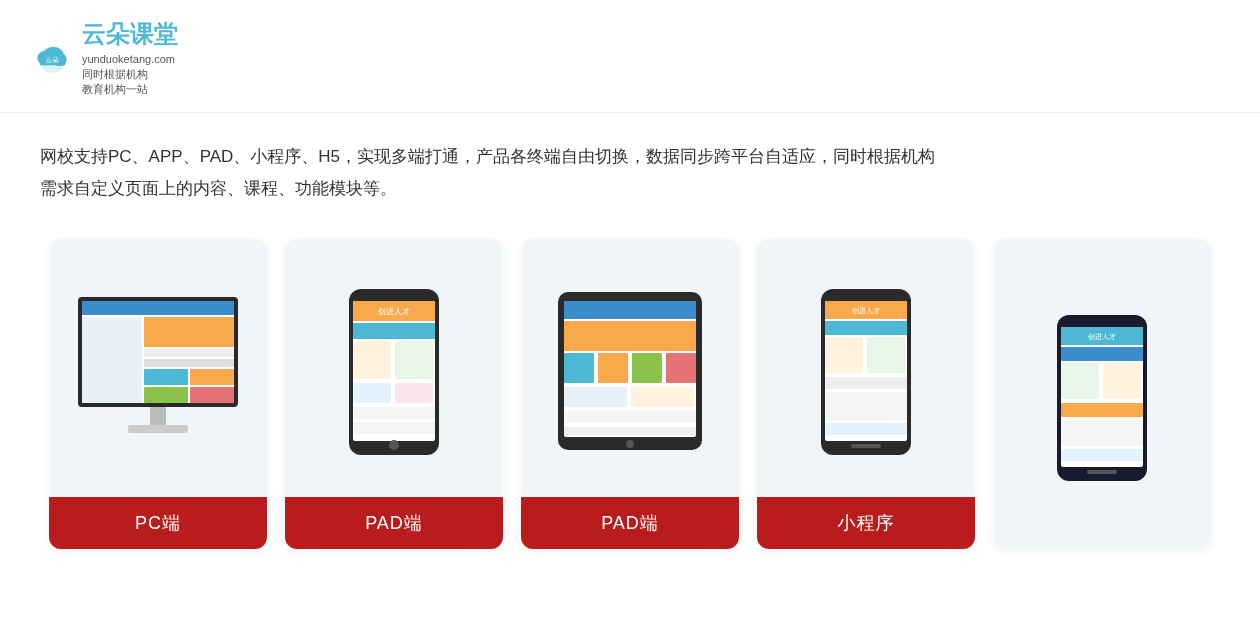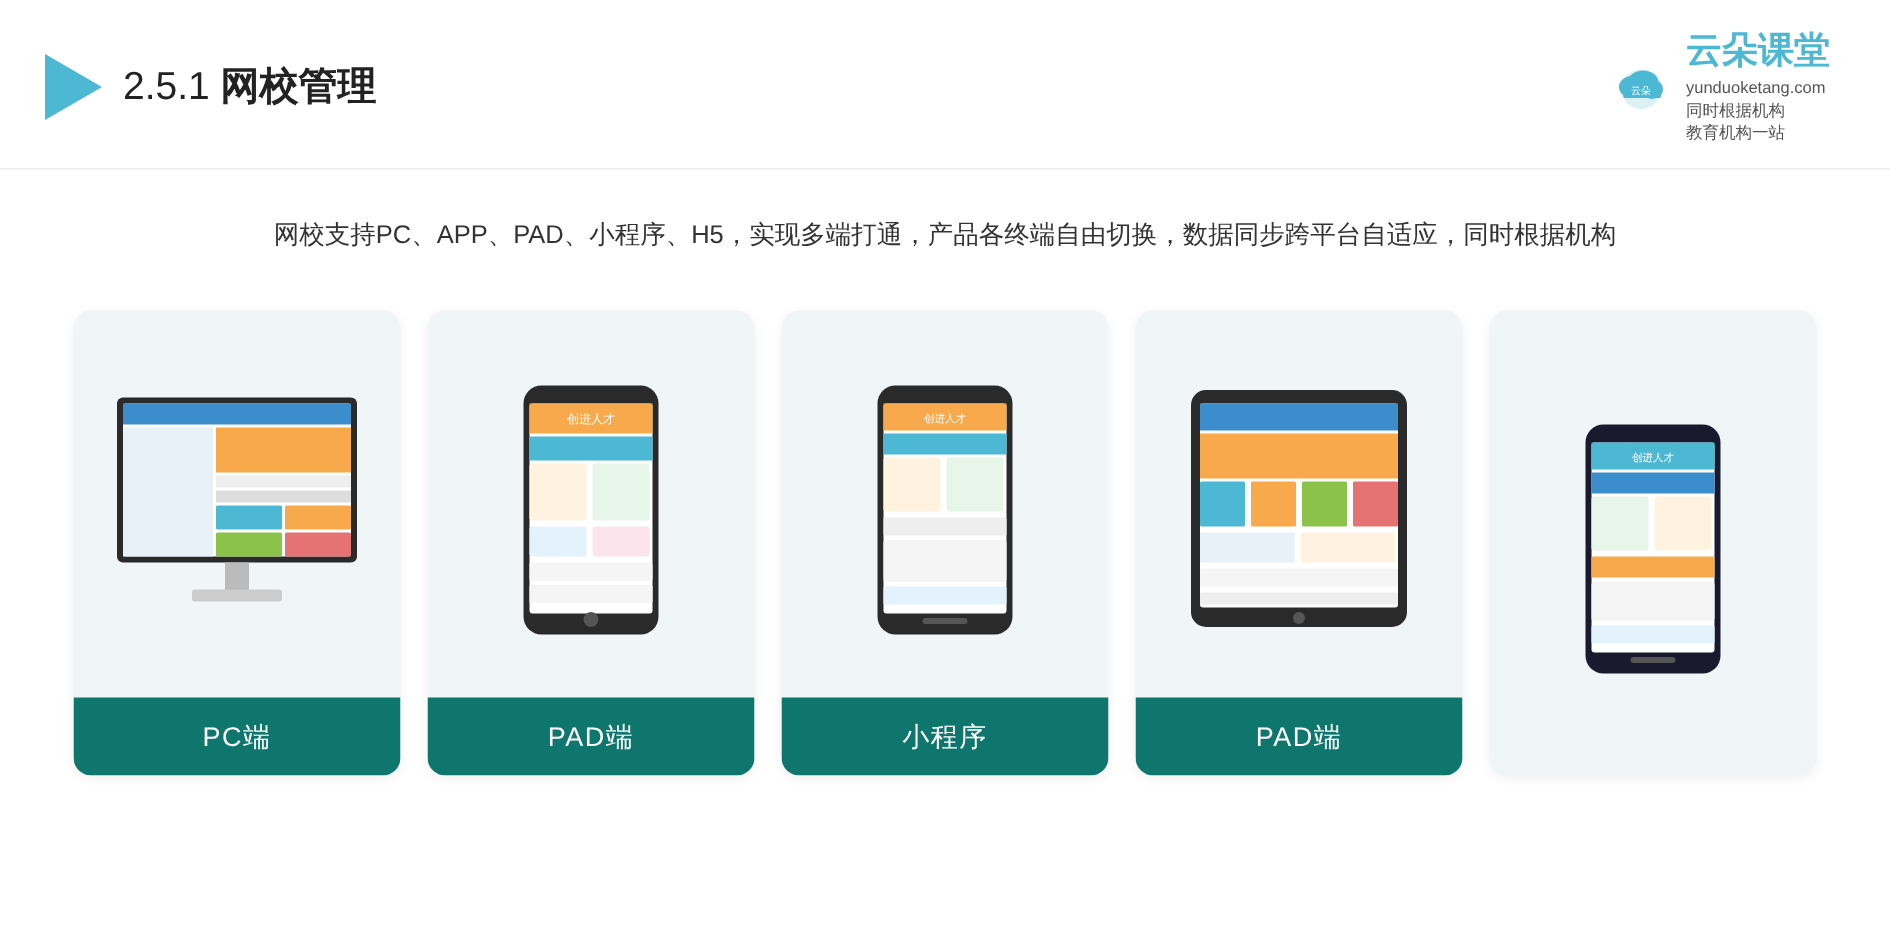--- a/index.html
+++ b/index.html
@@ -76,21 +76,20 @@
       font-weight: 700;
       font-family: cursive;
     }
 
     
     .description {
       padding: 28px 40px 10px 40px;
       font-size: 17px;
       color: #333;
       line-height: 1.9;
-      text-align: center;
     }
 
     
     .cards-section {
       padding: 24px 30px 30px 30px;
       display: flex;
       gap: 18px;
       justify-content: center;
     }
 
@@ -110,42 +109,36 @@
       flex: 1;
       display: flex;
       align-items: center;
       justify-content: center;
       padding: 24px 16px 16px 16px;
       min-height: 210px;
     }
 
     .device-label-bar {
       width: 100%;
-      background: #0f766e;
+      background: #b91c1c;
       color: #fff;
       text-align: center;
       padding: 14px 0;
       font-size: 18px;
       font-weight: 500;
       letter-spacing: 1px;
     }
 
   </style>
 </head>
 <body>
 
 <div class="page-container">
 
   <div class="header">
-    <div class="header-left">
-      <div class="logo-triangle"></div>
-      <h1 class="header-title">
-        <span>2.5.1 </span><strong>网校管理</strong>
-      </h1>
-    </div>
     <div class="brand-logo">
 
       <svg class="brand-icon" viewBox="0 0 60 60" xmlns="http://www.w3.org/2000/svg">
         <circle cx="30" cy="32" r="18" fill="#4db8d4" opacity="0.2"></circle>
         <ellipse cx="22" cy="30" rx="12" ry="10" fill="#4db8d4"></ellipse>
         <ellipse cx="32" cy="26" rx="14" ry="11" fill="#4db8d4"></ellipse>
         <ellipse cx="40" cy="32" rx="10" ry="9" fill="#4db8d4"></ellipse>
         <rect x="14" y="30" width="34" height="10" fill="#4db8d4" rx="1"></rect>
         <text x="30" y="36" text-anchor="middle" fill="white" font-size="9" font-family="sans-serif">云朵</text>
       </svg>
@@ -155,20 +148,21 @@
         <span>
           <span>同时根据机构</span><br><span>教育机构一站</span>
         </span>
       </div>
     </div>
   </div>
 
   <div class="description">
     <p>
       <span>网校支持PC、APP、PAD、小程序、H5，实现多端打通，产品各终端自由切换，数据同步跨平台自适应，同时根据机构</span><br>
+      <span>需求自定义页面上的内容、课程、功能模块等。</span>
     </p>
   </div>
 
   <div class="cards-section">
 
     <div class="device-card">
       <div class="device-image-area">
         <svg width="180" height="160" viewBox="0 0 180 160">
 
           <rect x="10" y="5" width="160" height="110" rx="4" ry="4" fill="#2a2a2a"></rect>
@@ -207,44 +201,20 @@
           <rect x="51" y="54" width="38" height="38" fill="#e8f5e9" rx="2"></rect>
           <rect x="9" y="96" width="38" height="20" fill="#e3f2fd" rx="2"></rect>
           <rect x="51" y="96" width="38" height="20" fill="#fce4ec" rx="2"></rect>
           <rect x="9" y="120" width="82" height="12" fill="#f5f5f5" rx="1"></rect>
           <rect x="9" y="135" width="82" height="12" fill="#f5f5f5" rx="1"></rect>
 
           <circle cx="50" cy="158" r="5" fill="#555"></circle>
         </svg>
       </div>
       <div class="device-label-bar">PAD端</div>
-    </div>
-
-    <div class="device-card">
-      <div class="device-image-area">
-        <svg width="100" height="170" viewBox="0 0 100 170">
-
-          <rect x="5" y="2" width="90" height="166" rx="12" ry="12" fill="#2a2a2a"></rect>
-          <rect x="9" y="14" width="82" height="140" rx="2" ry="2" fill="#fff"></rect>
-
-          <rect x="32" y="5" width="36" height="8" rx="4" fill="#2a2a2a"></rect>
-
-          <rect x="9" y="14" width="82" height="18" fill="#f7a94b"></rect>
-          <text x="50" y="26" text-anchor="middle" fill="white" font-size="7" font-family="sans-serif">创进人才</text>
-          <rect x="9" y="34" width="82" height="14" fill="#4db8d4"></rect>
-          <rect x="9" y="50" width="38" height="36" fill="#fff3e0" rx="2"></rect>
-          <rect x="51" y="50" width="38" height="36" fill="#e8f5e9" rx="2"></rect>
-          <rect x="9" y="90" width="82" height="12" fill="#eee" rx="1"></rect>
-          <rect x="9" y="105" width="82" height="28" fill="#f5f5f5" rx="2"></rect>
-          <rect x="9" y="136" width="82" height="12" fill="#e3f2fd" rx="1"></rect>
-
-          <rect x="35" y="157" width="30" height="4" rx="2" fill="#555"></rect>
-        </svg>
-      </div>
-      <div class="device-label-bar">小程序</div>
     </div>
 
     <div class="device-card">
       <div class="device-image-area">
         <svg width="160" height="170" viewBox="0 0 160 170">
 
           <rect x="8" y="5" width="144" height="158" rx="10" ry="10" fill="#2a2a2a"></rect>
           <rect x="14" y="14" width="132" height="136" rx="2" ry="2" fill="#fff"></rect>
 
           <circle cx="80" cy="157" r="4" fill="#555"></circle>
@@ -261,20 +231,44 @@
           <rect x="14" y="140" width="132" height="8" fill="#eee" rx="1"></rect>
         </svg>
       </div>
       <div class="device-label-bar">PAD端</div>
     </div>
 
     <div class="device-card">
       <div class="device-image-area">
         <svg width="100" height="170" viewBox="0 0 100 170">
 
+          <rect x="5" y="2" width="90" height="166" rx="12" ry="12" fill="#2a2a2a"></rect>
+          <rect x="9" y="14" width="82" height="140" rx="2" ry="2" fill="#fff"></rect>
+
+          <rect x="32" y="5" width="36" height="8" rx="4" fill="#2a2a2a"></rect>
+
+          <rect x="9" y="14" width="82" height="18" fill="#f7a94b"></rect>
+          <text x="50" y="26" text-anchor="middle" fill="white" font-size="7" font-family="sans-serif">创进人才</text>
+          <rect x="9" y="34" width="82" height="14" fill="#4db8d4"></rect>
+          <rect x="9" y="50" width="38" height="36" fill="#fff3e0" rx="2"></rect>
+          <rect x="51" y="50" width="38" height="36" fill="#e8f5e9" rx="2"></rect>
+          <rect x="9" y="90" width="82" height="12" fill="#eee" rx="1"></rect>
+          <rect x="9" y="105" width="82" height="28" fill="#f5f5f5" rx="2"></rect>
+          <rect x="9" y="136" width="82" height="12" fill="#e3f2fd" rx="1"></rect>
+
+          <rect x="35" y="157" width="30" height="4" rx="2" fill="#555"></rect>
+        </svg>
+      </div>
+      <div class="device-label-bar">小程序</div>
+    </div>
+
+    <div class="device-card">
+      <div class="device-image-area">
+        <svg width="100" height="170" viewBox="0 0 100 170">
+
           <rect x="5" y="2" width="90" height="166" rx="12" ry="12" fill="#1a1a2e"></rect>
           <rect x="9" y="14" width="82" height="140" rx="2" ry="2" fill="#fff"></rect>
 
           <rect x="32" y="5" width="36" height="8" rx="4" fill="#1a1a2e"></rect>
 
           <rect x="9" y="14" width="82" height="18" fill="#4db8d4"></rect>
           <text x="50" y="26" text-anchor="middle" fill="white" font-size="7" font-family="sans-serif">创进人才</text>
           <rect x="9" y="34" width="82" height="14" fill="#3b8ecb"></rect>
           <rect x="9" y="50" width="38" height="36" fill="#e8f5e9" rx="2"></rect>
           <rect x="51" y="50" width="38" height="36" fill="#fff3e0" rx="2"></rect>

